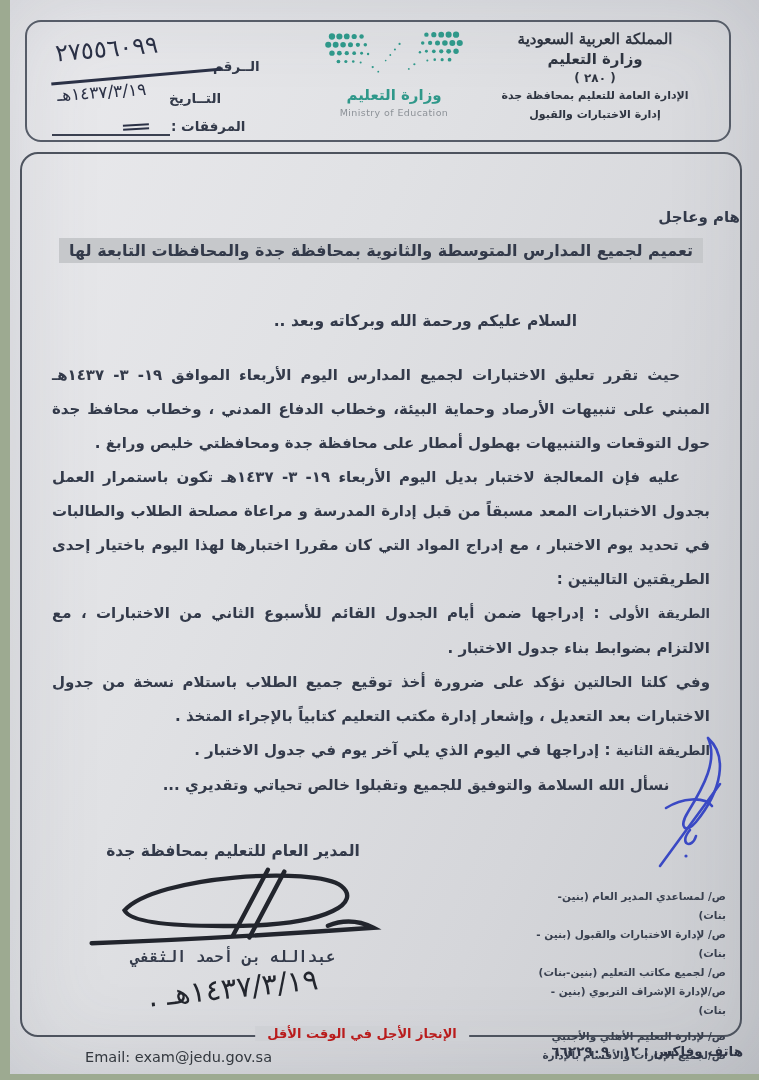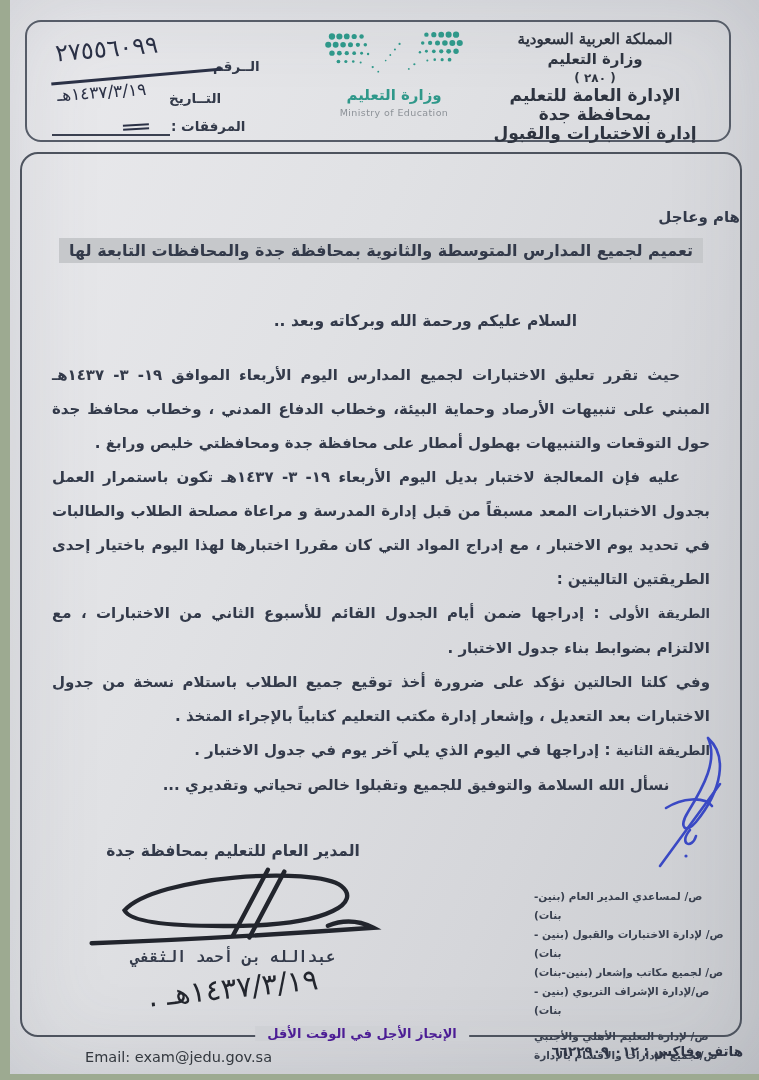--- a/index.html
+++ b/index.html
@@ -12,21 +12,21 @@
             box-shadow: inset 0 0 90px rgba(78,84,100,.17); color: #333a4a; }
 
   
   .hdr { position: absolute; left: 15px; top: 20px; width: 706px; height: 122px;
          border: 2px solid #565c68; border-radius: 16px; }
   .hdr-right { position: absolute; right: 10px; top: 7px; width: 248px; text-align: center;
                direction: rtl; color: #2e3440; }
   .kingdom  { font-family: "DejaVu Serif", serif; font-weight: bold; font-size: 15px; line-height: 20px; }
   .ministry { font-weight: bold; font-size: 15px; line-height: 21px; }
   .hdr-code { font-weight: bold; font-size: 12px; line-height: 16px; letter-spacing: 2px; }
-  .hdr-admin, .hdr-dept { font-weight: bold; font-size: 17px; line-height: 19px; }
+  .hdr-admin, .hdr-dept { font-weight: bold; font-size: 11px; line-height: 19px; }
 
   .hdr-logo { position: absolute; left: 282px; top: 8px; width: 170px; text-align: center; }
   .logo-ar  { color: #2f988a; font-weight: bold; font-size: 15px; letter-spacing: 1px; margin-top: 2px; }
   .logo-en  { color: #8d9298; font-size: 9.5px; margin-top: 3px; letter-spacing: .4px; }
 
   .hand { color: #2b3146; font-family: "DejaVu Sans", sans-serif; }
   .f-label { position: absolute; font-weight: bold; font-size: 13.5px; direction: rtl; }
   #num-val  { position: absolute; left: 28px; top: 13px; font-size: 24px; letter-spacing: 2px;
               transform: rotate(-5deg); }
   #num-line { position: absolute; left: 24px; top: 53px; width: 172px; height: 2.5px;
@@ -57,27 +57,27 @@
 
   .sig { position: absolute; left: 55px; top: 688px; width: 312px; text-align: center; direction: rtl; }
   .sig-title { font-weight: bold; font-size: 15.5px; }
   .sig-name  { font-weight: bold; font-size: 15.5px; margin-top: -8px; font-family: Liberation Mono, monospace; }
   .sig-date  { font-size: 29px; transform: rotate(-6deg); margin-top: 4px; direction: rtl;
                color: #23262e; letter-spacing: 1px; }
 
   .blue-scribble { position: absolute; left: 626px; top: 580px; }
 
   .cc { position: absolute; right: 14px; top: 733px; width: 192px; direction: rtl;
-        text-align: left; font-size: 10.5px; font-weight: bold; line-height: 19px; color: #39404f; }
+        text-align: right; font-size: 10.5px; font-weight: bold; line-height: 19px; color: #39404f; }
   .cc-g2 { margin-top: 7px; }
 
   
   .motto { position: absolute; top: 1026px; left: 47%; transform: translateX(-50%);
            background: #cfd1d5; padding: 0 12px; font-weight: bold; font-size: 13px;
-           direction: rtl; white-space: nowrap; color: #4c1d95; }
+           direction: rtl; white-space: nowrap; color: #b91c1c; }
   .phone { position: absolute; right: 16px; top: 1043px; direction: rtl; font-weight: bold;
            font-size: 13.5px; color: #2f3545; }
   .phone .num { direction: ltr; unicode-bidi: embed; }
   .email { position: absolute; left: 75px; top: 1049px; font-size: 14.5px; color: #33383f; }
 </style>
 </head>
 <body>
 
 <div class="page">
   <div class="paper">
@@ -207,21 +207,21 @@
             <path d="M4,86 C110,82 210,76 295,70 C277,61 260,63 248,68"></path>
           </g>
         </svg>
         <div class="sig-name">عبدالله بن أحمد الثقفي</div>
         <div class="sig-date hand">١٤٣٧/٣/١٩هـ .</div>
       </div>
 
       <div class="cc">
         <div>ص/ لمساعدي المدير العام (بنين-بنات)</div>
         <div>ص/ لإدارة الاختبارات والقبول (بنين - بنات)</div>
-        <div>ص/ لجميع مكاتب وإشعار (بنين-بنات)</div>
+        <div>ص/ لجميع مكاتب التعليم (بنين-بنات)</div>
         <div>ص/لإدارة الإشراف التربوي (بنين - بنات)</div>
         <div class="cc-g2">ص/ لإدارة التعليم الأهلي والأجنبي</div>
         <div>ص/لجميع الإدارات والأقسام بالإدارة</div>
       </div>
     </div>
 
     <div class="motto">الإنجاز الأجل في الوقت الأقل</div>
 
     <div class="phone">
       <span>هاتف وفاكس :</span>

